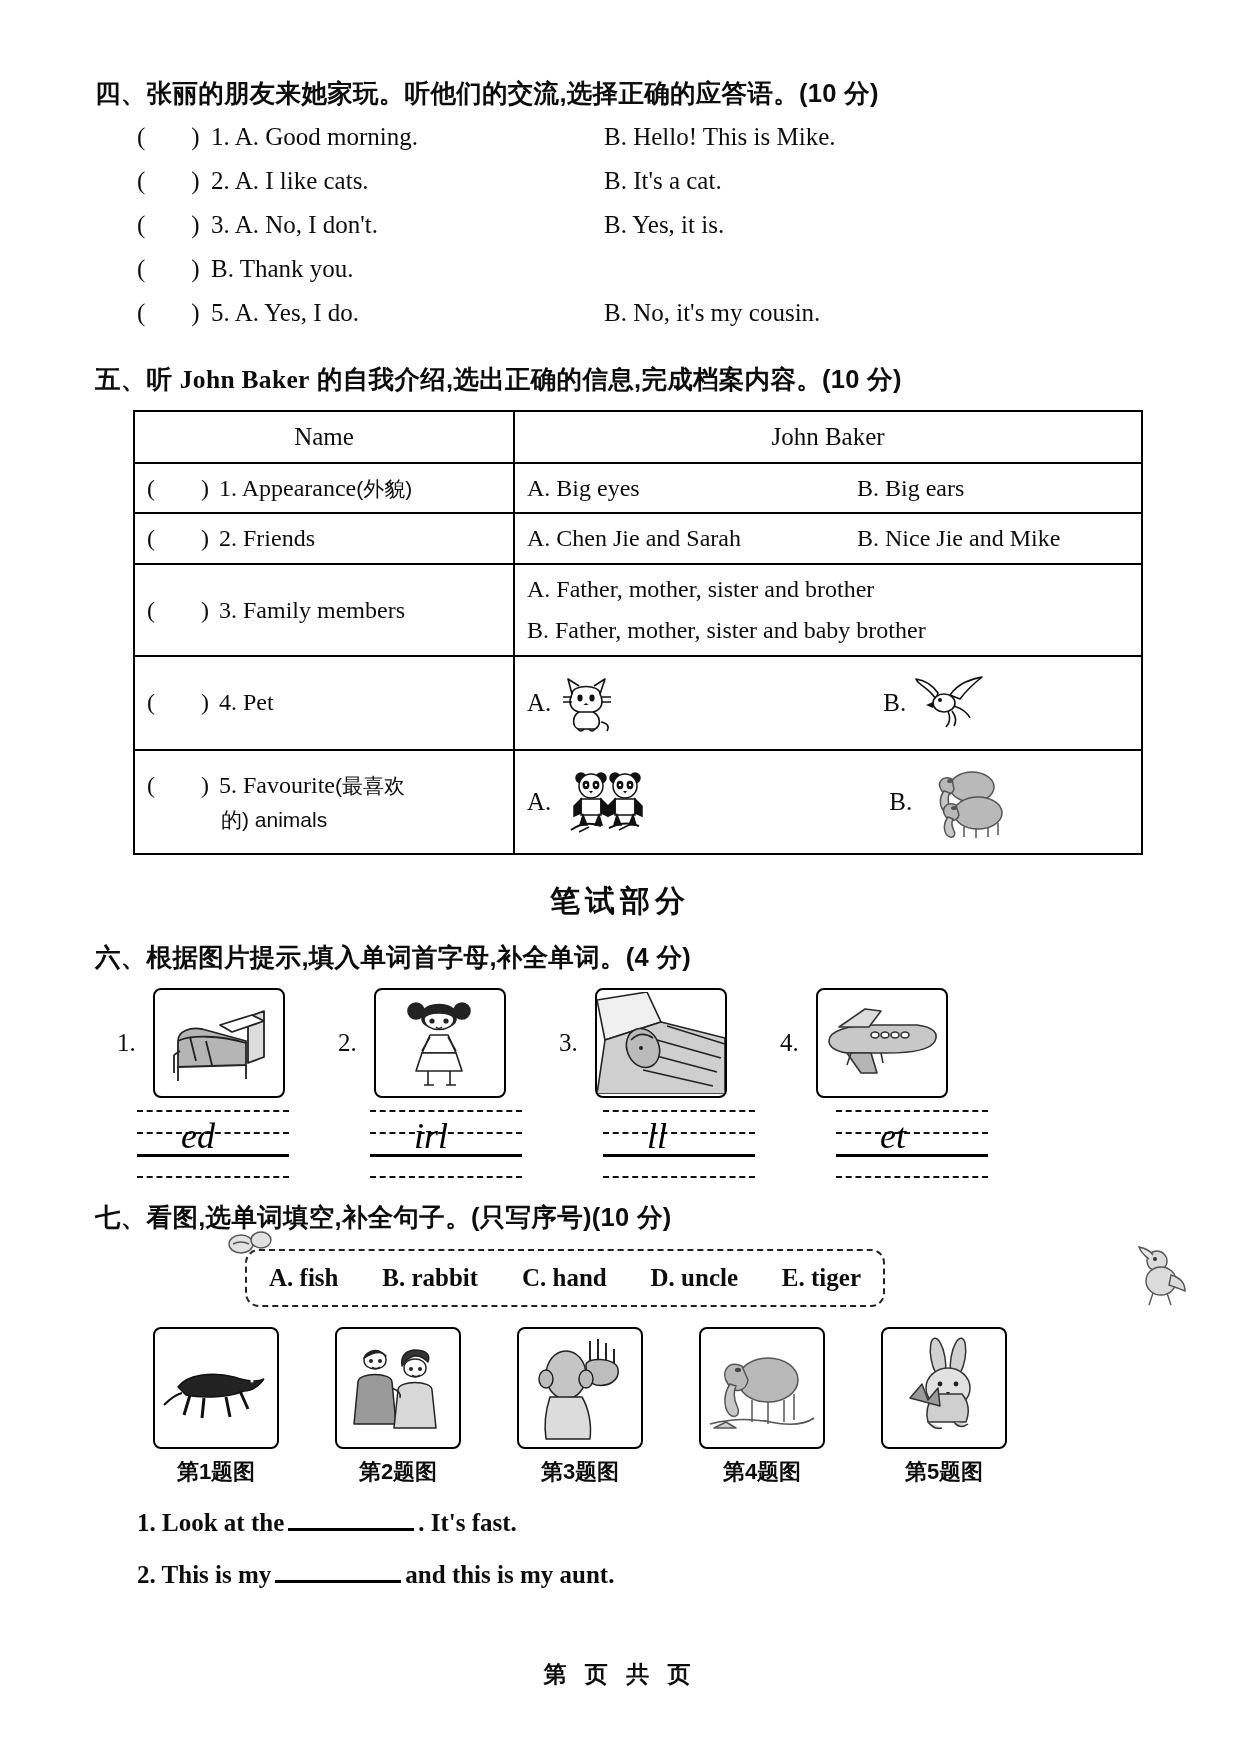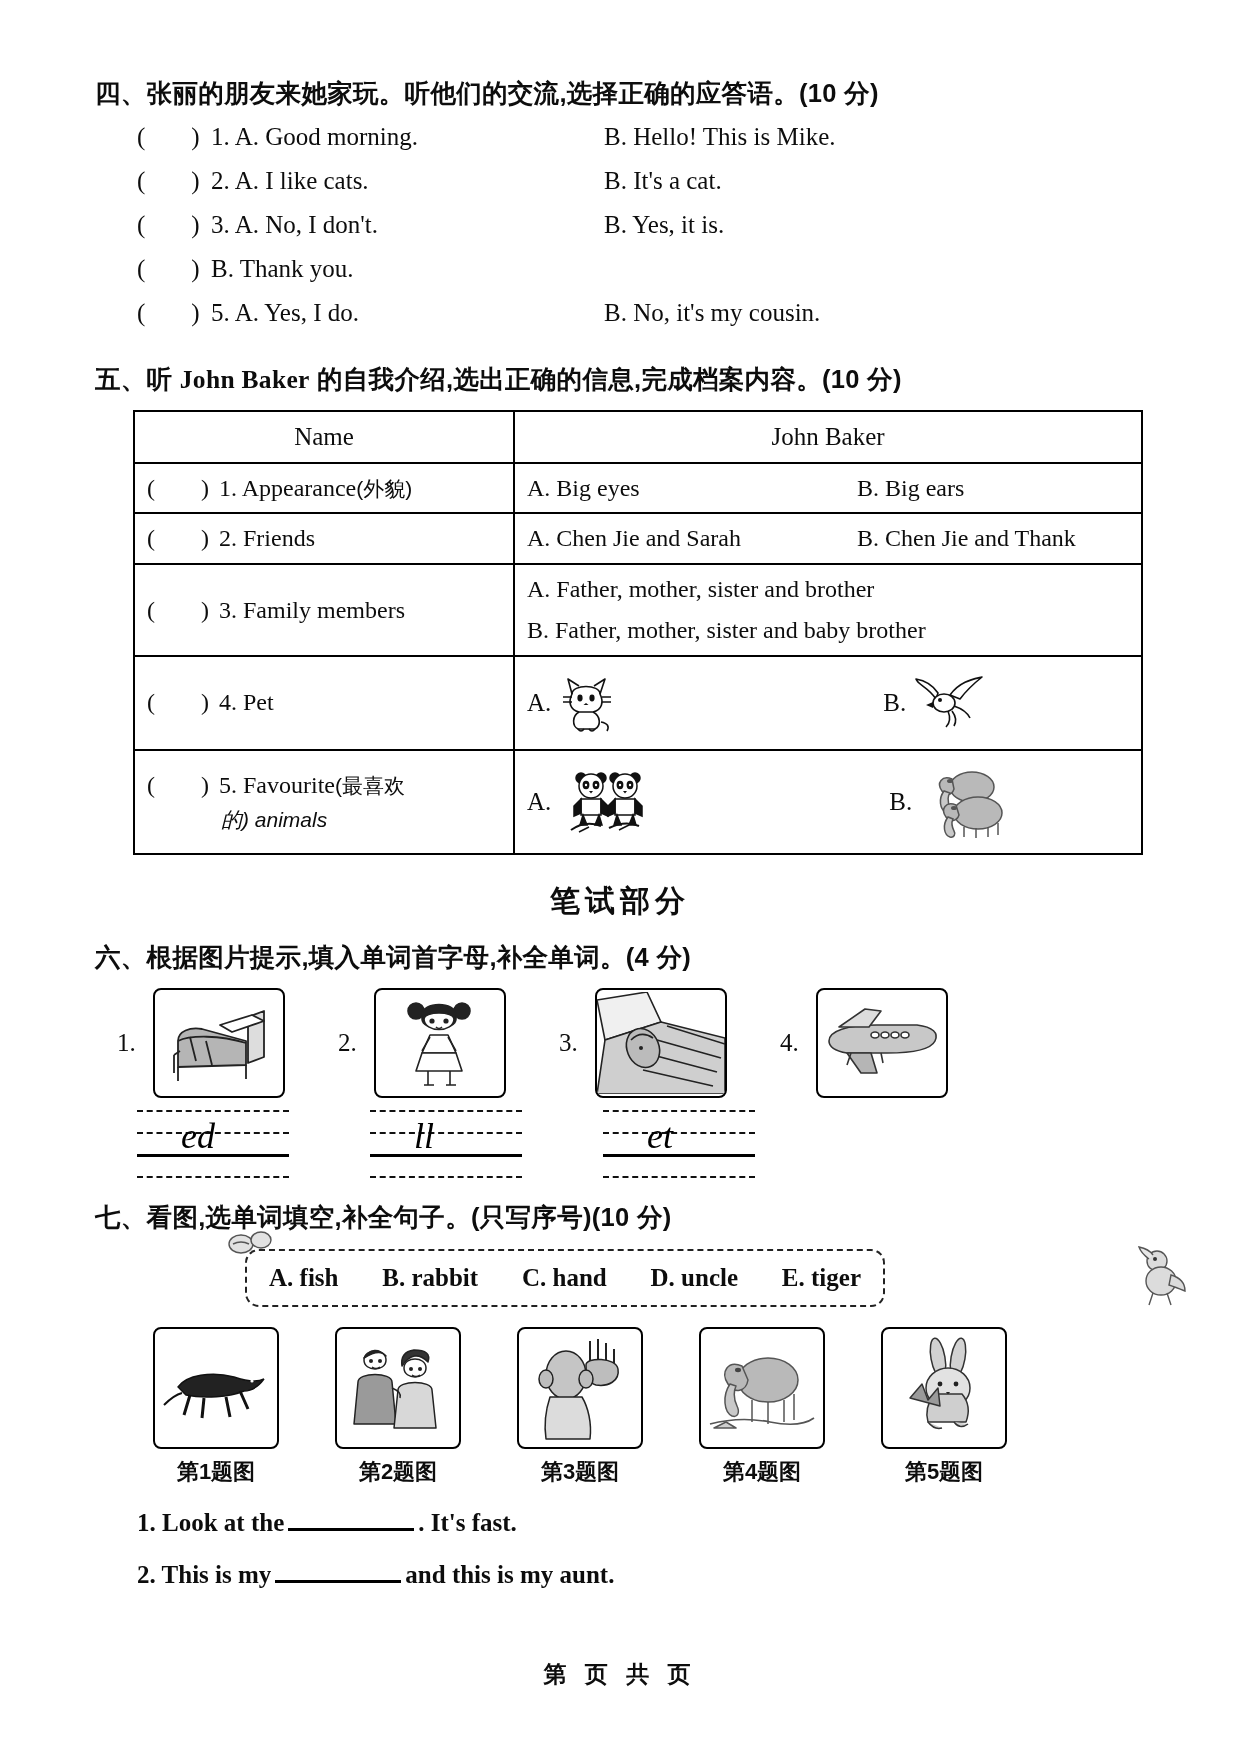--- a/index.html
+++ b/index.html
@@ -72,21 +72,21 @@
   .tbl td.c1 { width: 380px; }
   .tbl .center { text-align: center; font-size: 25px; }
   .tbl .rowlabel { white-space: nowrap; }
   .tbl .rowlabel .paren { width: 72px; }
   .opts2 { display: flex; }
   .opts2 .oa { width: 330px; flex: none; }
   .opts2 .ob { flex: none; }
   .stack-line { display: block; }
   .stack-line + .stack-line { margin-top: 10px; }
   .sub-cn { font-family: "Liberation Sans", sans-serif; font-size: 21px; }
-  .indent-2 { display: block; padding-left: 74px; margin-top: 6px; font-style: italic; }
+  .indent-2 { display: block; padding-left: 74px; margin-top: 6px; }
 
   
   .pic-cell { display: flex; align-items: center; height: 74px; }
   .pic-cell .lbl { font-size: 25px; margin-right: 8px; }
   .pic-cell .spacer { width: 268px; }
 
   
   .big-title {
     text-align: center;
     font-family: "Liberation Sans", sans-serif;
@@ -280,21 +280,21 @@
       </td>
     </tr>
 
     <tr>
       <td class="c1 rowlabel">
         <span class="paren"><span class="lp">(</span>)</span><span>2.</span> <span>Friends</span>
       </td>
       <td>
         <div class="opts2">
           <span class="oa">A. Chen Jie and Sarah</span>
-          <span class="ob">B. Chen Jie and Thank</span>
+          <span class="ob">B. Nice Jie and Mike</span>
         </div>
       </td>
     </tr>
 
     <tr>
       <td class="c1 rowlabel">
         <span class="paren"><span class="lp">(</span>)</span><span>3.</span> <span>Family members</span>
       </td>
       <td>
         <span class="stack-line">A. Father, mother, sister and brother</span>
@@ -499,20 +499,29 @@
           <span class="ln l4"></span>
         <span class="hand">ed</span>
       </div>
     </div>
     <div class="lines-item">
       <div class="four-line">
         <span class="ln l1"></span>
           <span class="ln l2"></span>
           <span class="ln l3 solid"></span>
           <span class="ln l4"></span>
+        <span class="hand">irl</span>
+      </div>
+    </div>
+    <div class="lines-item">
+      <div class="four-line">
+        <span class="ln l1"></span>
+          <span class="ln l2"></span>
+          <span class="ln l3 solid"></span>
+          <span class="ln l4"></span>
         <span class="hand">ll</span>
       </div>
     </div>
     <div class="lines-item">
       <div class="four-line">
         <span class="ln l1"></span>
           <span class="ln l2"></span>
           <span class="ln l3 solid"></span>
           <span class="ln l4"></span>
         <span class="hand">et</span>

